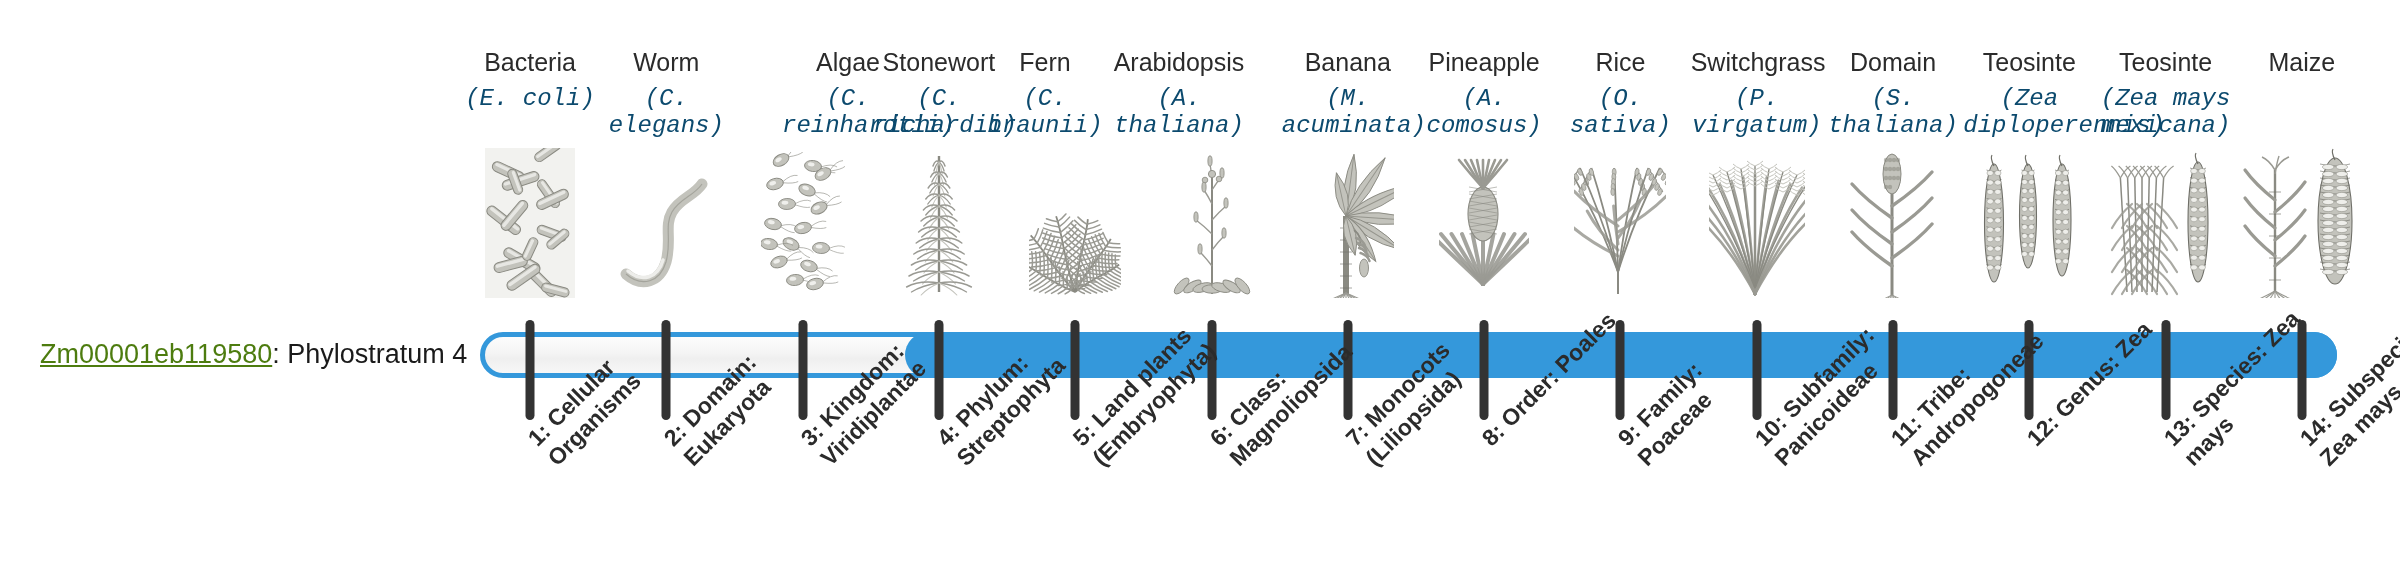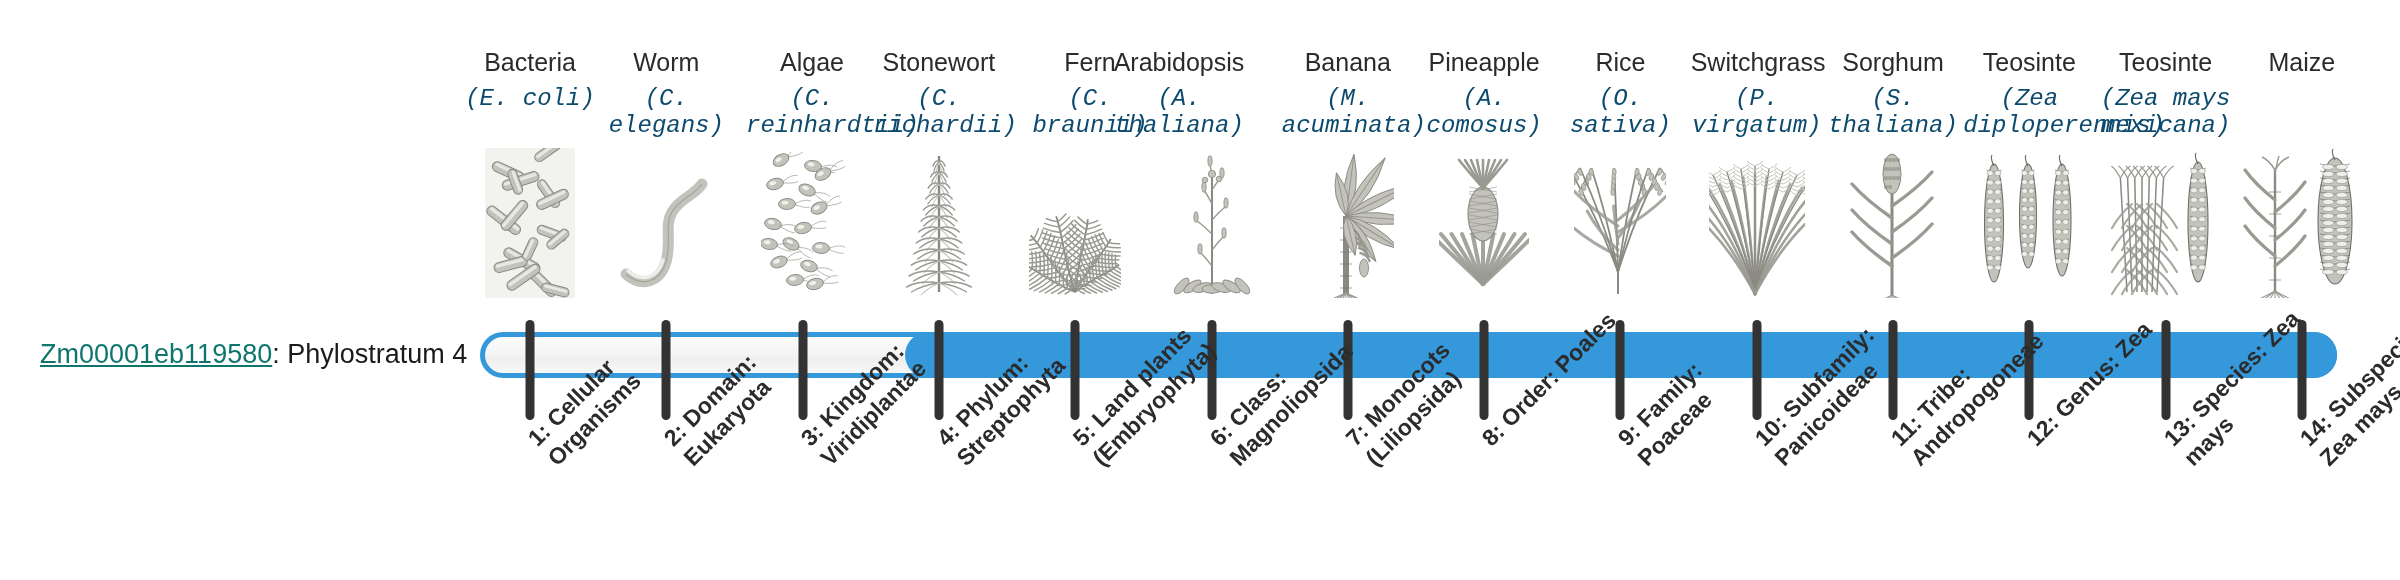--- a/index.html
+++ b/index.html
@@ -27,21 +27,21 @@
     left: 40px;
     top: 338px;
     width: 420px;
     text-align: right;
     font-size: 27px;
     color: #1a1a1a;
     white-space: nowrap;
     line-height: 1.2;
   }
   #gene-label .gene-id {
-    color: #0f766e;
+    color: #4d7c0f;
     text-decoration: underline;
     cursor: pointer;
   }
 
   
   #track {
     position: absolute;
     left: 480px;
     top: 332px;
     width: 1857px;
@@ -154,29 +154,29 @@
     </div>
   <div id="cols-layer">
       <div class="col" style="left: 530px;">
         <div class="common">Bacteria</div>
         <div class="sci">(E. coli)</div>
       </div>
       <div class="col" style="left: 666.3px;">
         <div class="common">Worm</div>
         <div class="sci">(C. elegans)</div>
       </div>
-      <div class="col" style="left: 812px;">
+      <div class="col" style="left: 848px;">
         <div class="common">Algae</div>
         <div class="sci">(C. reinhardtii)</div>
       </div>
       <div class="col" style="left: 938.9px;">
         <div class="common">Stonewort</div>
         <div class="sci">(C. richardii)</div>
       </div>
-      <div class="col" style="left: 1090px;">
+      <div class="col" style="left: 1045px;">
         <div class="common">Fern</div>
         <div class="sci">(C. braunii)</div>
       </div>
       <div class="col" style="left: 1179px;">
         <div class="common">Arabidopsis</div>
         <div class="sci">(A. thaliana)</div>
       </div>
       <div class="col" style="left: 1347.8px;">
         <div class="common">Banana</div>
         <div class="sci">(M. acuminata)</div>
@@ -187,21 +187,21 @@
       </div>
       <div class="col" style="left: 1620.4px;">
         <div class="common">Rice</div>
         <div class="sci">(O. sativa)</div>
       </div>
       <div class="col" style="left: 1756.7px;">
         <div class="common">Switchgrass</div>
         <div class="sci">(P. virgatum)</div>
       </div>
       <div class="col" style="left: 1893px;">
-        <div class="common">Sorghum</div>
+        <div class="common">Domain</div>
         <div class="sci">(S. thaliana)</div>
       </div>
       <div class="col" style="left: 2029.3px;">
         <div class="common">Teosinte</div>
         <div class="sci">(Zea diploperennis)</div>
       </div>
       <div class="col" style="left: 2165.6px;">
         <div class="common">Teosinte</div>
         <div class="sci">(Zea mays mexicana)</div>
       </div>

